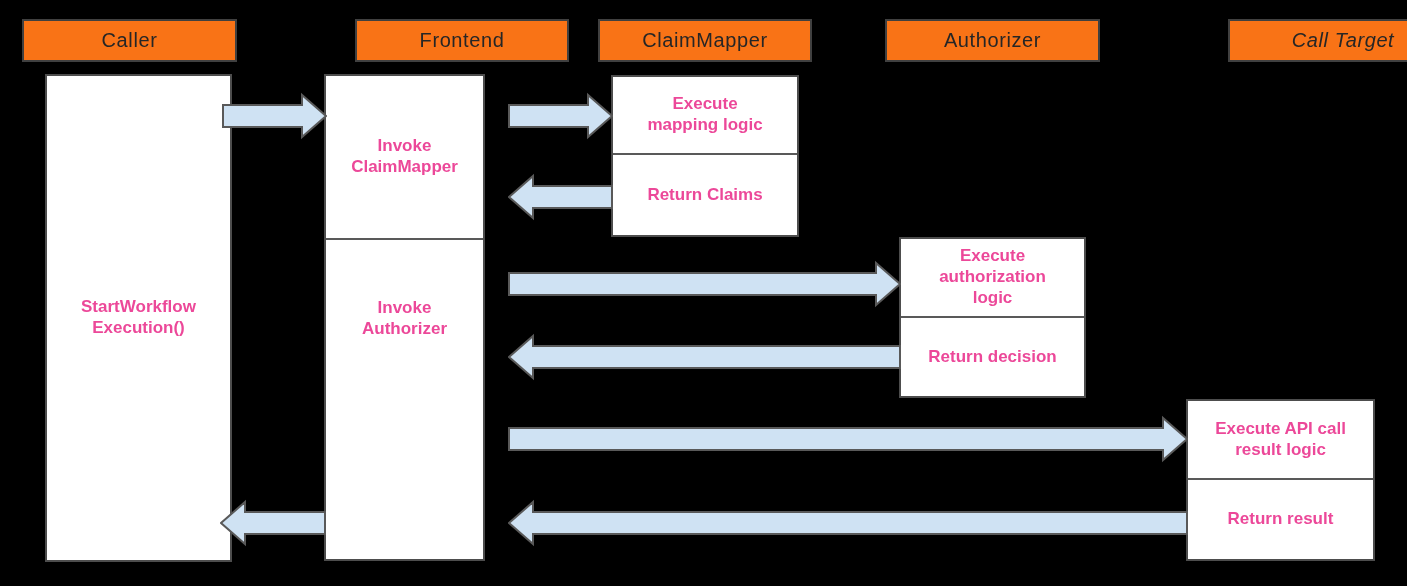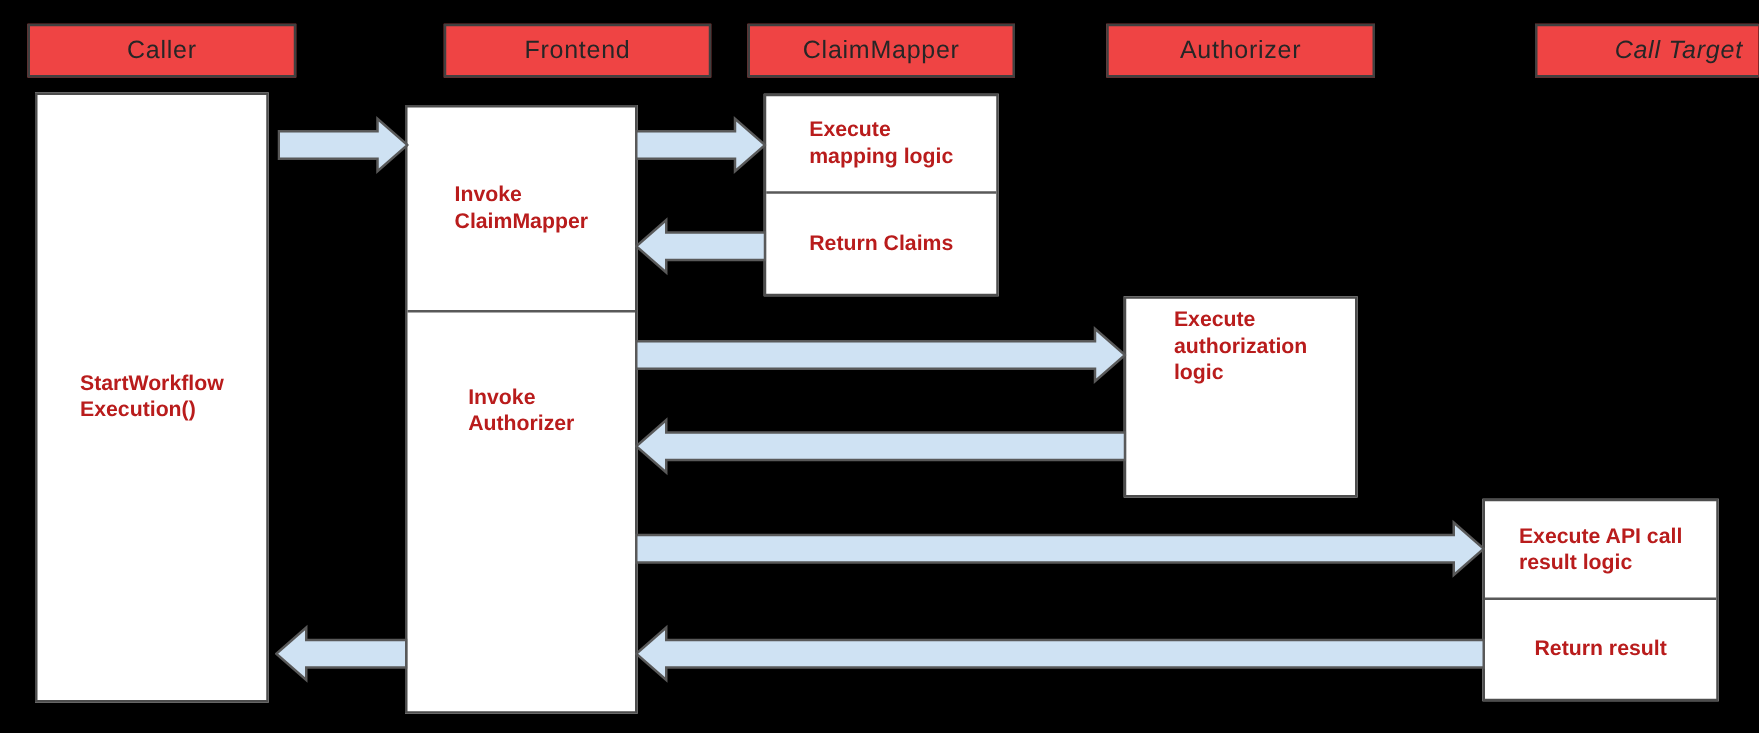--- a/index.html
+++ b/index.html
@@ -7,21 +7,21 @@
     position:relative;
     width:1407px;height:586px;
     background:#000000;
     font-family:"Liberation Sans", sans-serif;
     overflow:hidden;
   }
   .hdr{
     position:absolute;
     box-sizing:border-box;
     height:43px;
-    background:#ef4444;
+    background:#f97316;
     border:2px solid #404040;
     display:flex;align-items:center;justify-content:center;
     font-size:20px;letter-spacing:0.6px;
     color:#262626;
   }
   .act{
     position:absolute;
     box-sizing:border-box;
     background:#ffffff;
     border:2px solid #4d4d4d;
@@ -30,23 +30,23 @@
   .sec{
     box-sizing:border-box;
     display:flex;align-items:center;justify-content:center;
     text-align:center;
   }
   .sec + .sec{border-top:2px solid #595959;}
   .lbl{
     font-weight:bold;
     font-size:17px;
     line-height:1.22;
-    color:#b91c1c;
+    color:#ec4899;
     white-space:pre-line;
-    text-align:left;
+    text-align:center;
     padding:0 6px;
   }
   .arrow{position:absolute;display:block;}
 </style>
 </head>
 <body>
 
 <div id="stage">
 
   <div class="hdr" style="left:22px;top:19px;width:215px;">
@@ -58,28 +58,28 @@
   <div class="hdr" style="left:598px;top:19px;width:214px;">
     <span>ClaimMapper</span>
   </div>
   <div class="hdr" style="left:885px;top:19px;width:215px;">
     <span>Authorizer</span>
   </div>
   <div class="hdr" style="left:1228px;top:19px;width:230px;font-style:italic;">
     <span>Call Target</span>
   </div>
 
-  <div class="act" style="left:28px;top:74px;width:187px;height:488px;">
+  <div class="act" style="left:45px;top:74px;width:187px;height:488px;">
     <div class="sec" style="flex:1;">
       <span class="lbl">StartWorkflow
 Execution()</span>
     </div>
   </div>
 
-  <div class="act" style="left:324px;top:84px;width:186px;height:487px;">
+  <div class="act" style="left:324px;top:74px;width:161px;height:487px;">
     <div class="sec" style="height:162px;">
       <span class="lbl">Invoke
 ClaimMapper</span>
     </div>
     <div class="sec" style="height:160px;">
       <span class="lbl">Invoke
 Authorizer</span>
     </div>
   </div>
 
@@ -91,20 +91,23 @@
     <div class="sec" style="height:82px;">
       <span class="lbl">Return Claims</span>
     </div>
   </div>
 
   <div class="act" style="left:899px;top:237px;width:187px;height:161px;">
     <div class="sec" style="height:77px;">
       <span class="lbl">Execute
 authorization
 logic</span>
+    </div>
+    <div class="sec" style="height:80px;">
+      <span class="lbl">Return decision</span>
     </div>
   </div>
 
   <div class="act" style="left:1186px;top:399px;width:189px;height:162px;">
     <div class="sec" style="height:77px;">
       <span class="lbl">Execute API call
 result logic</span>
     </div>
     <div class="sec" style="height:81px;">
       <span class="lbl">Return result</span>

